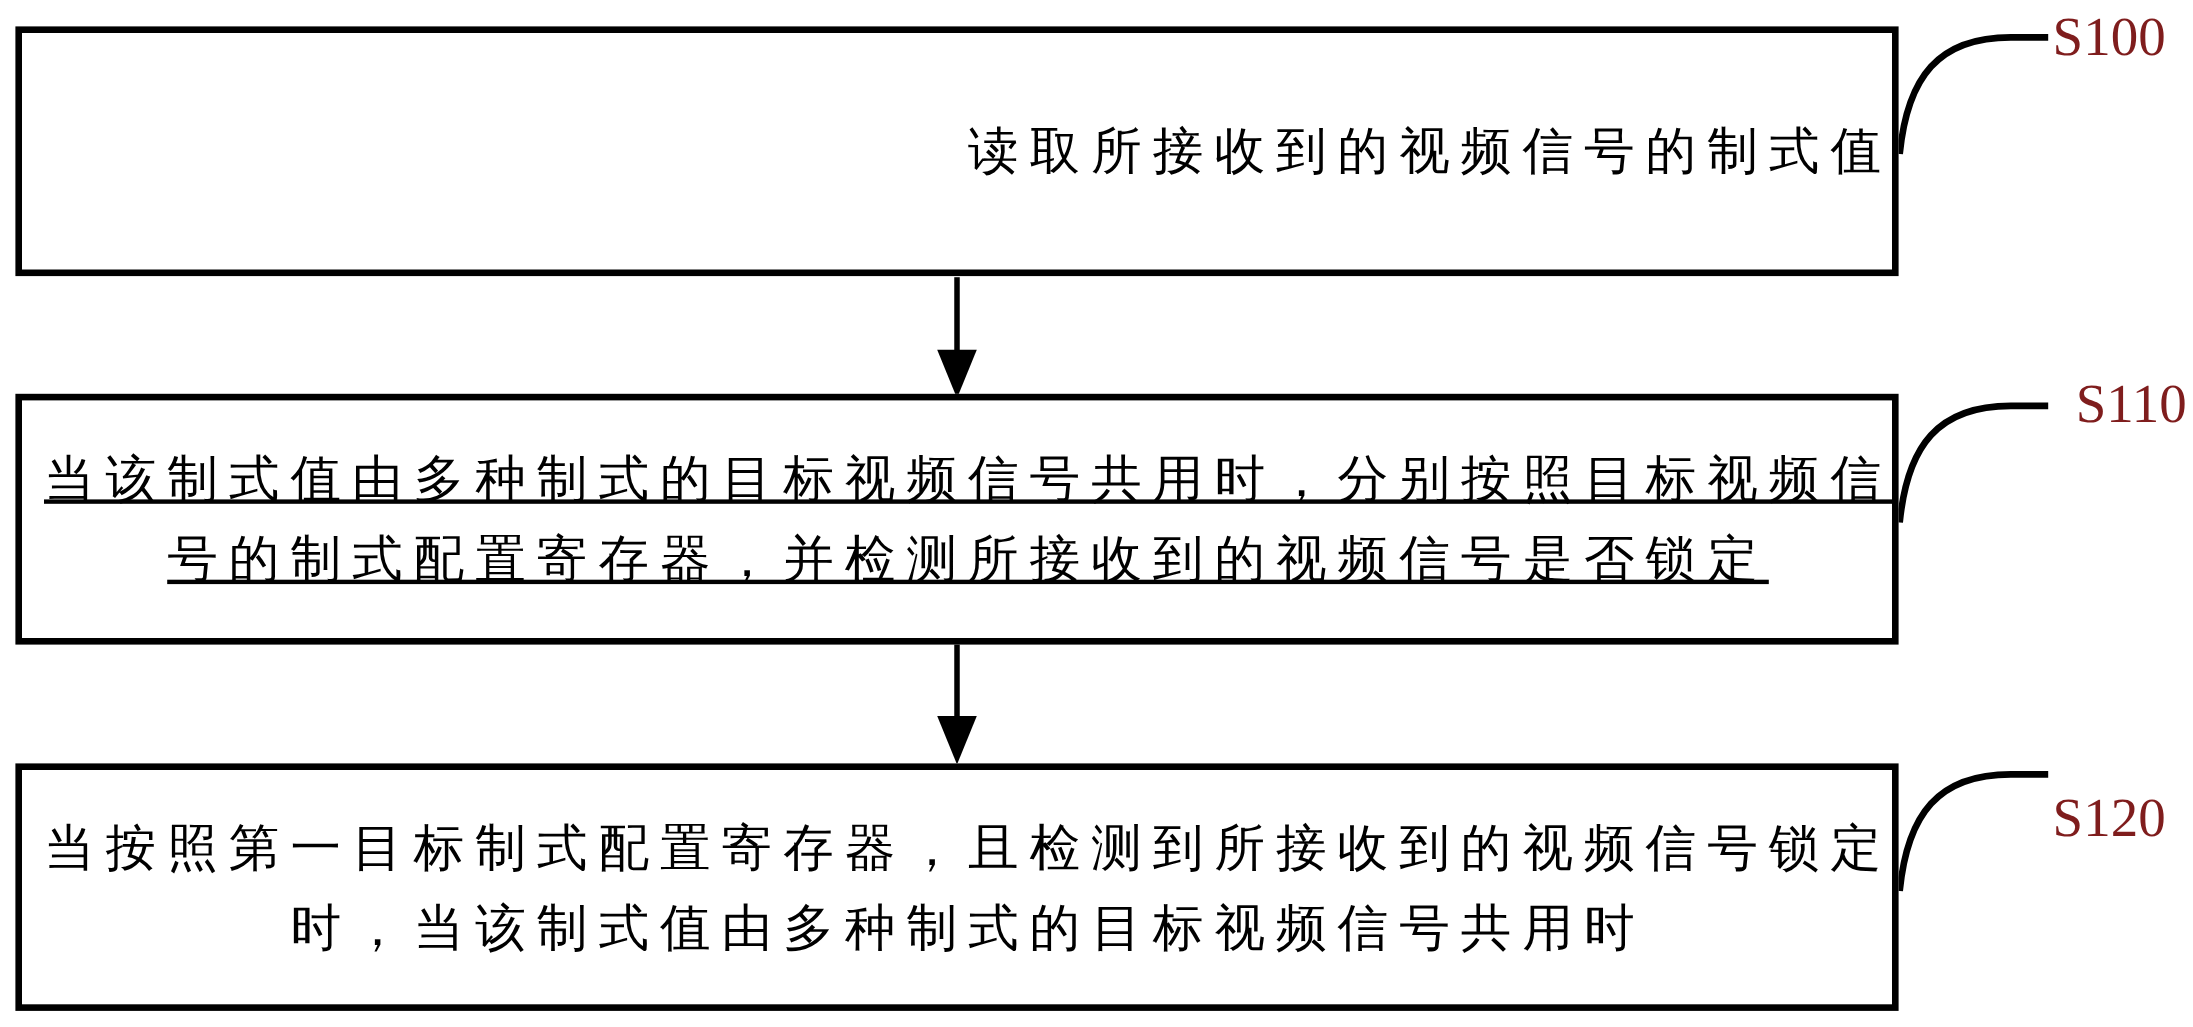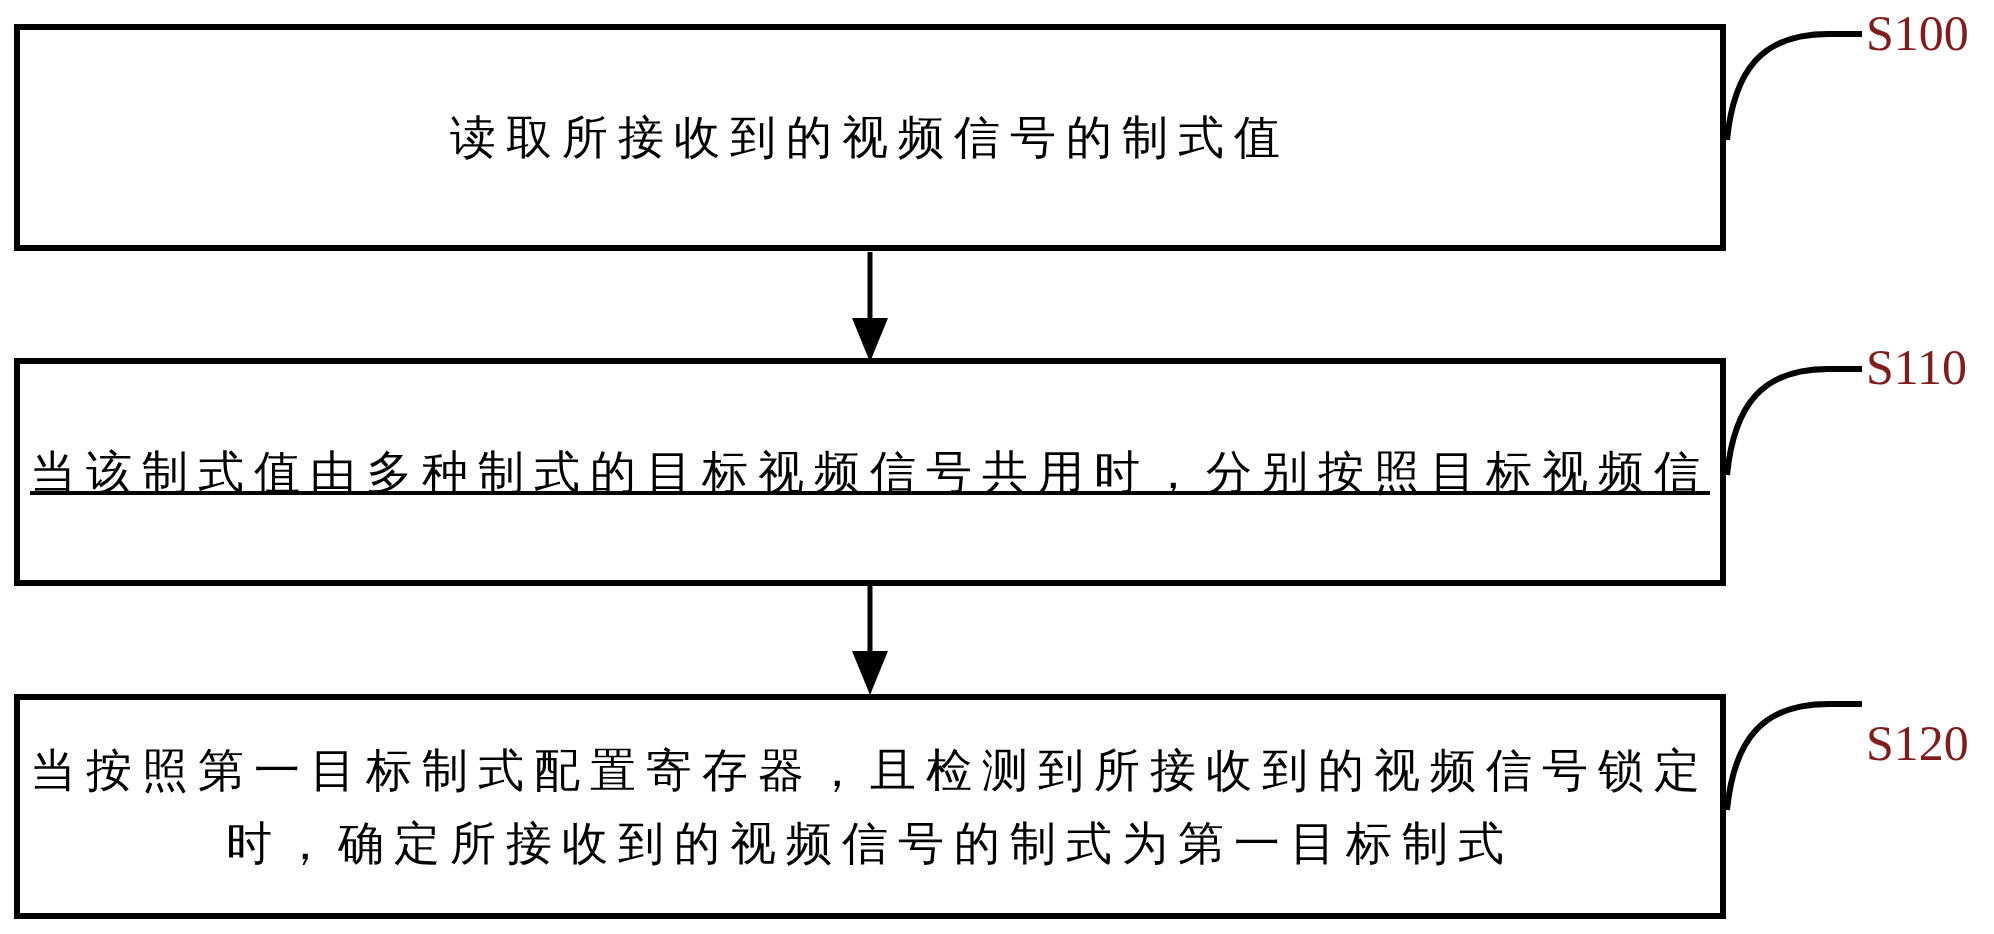--- a/index.html
+++ b/index.html
@@ -25,21 +25,21 @@
   }
   .flow-box {
     position: absolute;
     left: 14px;
     width: 1712px;
     border: 6px solid #000000;
     background: #ffffff;
     box-sizing: border-box;
     display: flex;
     flex-direction: column;
-    align-items: center;
+    align-items: flex-end;
     justify-content: center;
   }
   .box-1 { top: 24px;  height: 227px; }
   .box-2 { top: 358px; height: 228px; text-decoration: underline; }
   .box-3 { top: 694px; height: 225px; }
   .step-text {
     text-align: center;
     color: #000000;
     font-size: 46px;
     letter-spacing: 10px;
@@ -49,21 +49,21 @@
   .step-label {
     position: absolute;
     left: 1866px;
     color: #7f1d1d;
     font-size: 50px;
     line-height: 1;
     white-space: nowrap;
     font-family: "Liberation Serif", "DejaVu Serif", serif;
   }
   .label-1 { top: 8px; }
-  .label-2 { top: 342px; }
+  .label-2 { top: 342px; margin-left: 21px; }
   .label-3 { top: 718px; }
 </style>
 </head>
 <body>
 
 <div class="canvas">
 
   <svg class="connector-layer" viewBox="0 0 1994 934">
 
     <g>
@@ -85,27 +85,28 @@
 
   <div class="flow-box box-1">
     <div class="step-text">
       <div>读取所接收到的视频信号的制式值</div>
     </div>
   </div>
 
   <div class="flow-box box-2">
     <div class="step-text">
       <div>当该制式值由多种制式的目标视频信号共用时，分别按照目标视频信</div>
+      <div>号的制式配置寄存器，并检测所接收到的视频信号是否锁定</div>
     </div>
   </div>
 
   <div class="flow-box box-3">
     <div class="step-text">
       <div>当按照第一目标制式配置寄存器，且检测到所接收到的视频信号锁定</div>
-      <div>时，确定所接收到的视频信号的制式为第一目标制式</div>
+      <div>时，当该制式值由多种制式的目标视频信号共用时</div>
     </div>
   </div>
 
   <div class="step-label label-1">S100</div>
   <div class="step-label label-2">S110</div>
   <div class="step-label label-3">S120</div>
 
 </div>
 
 </body></html>

